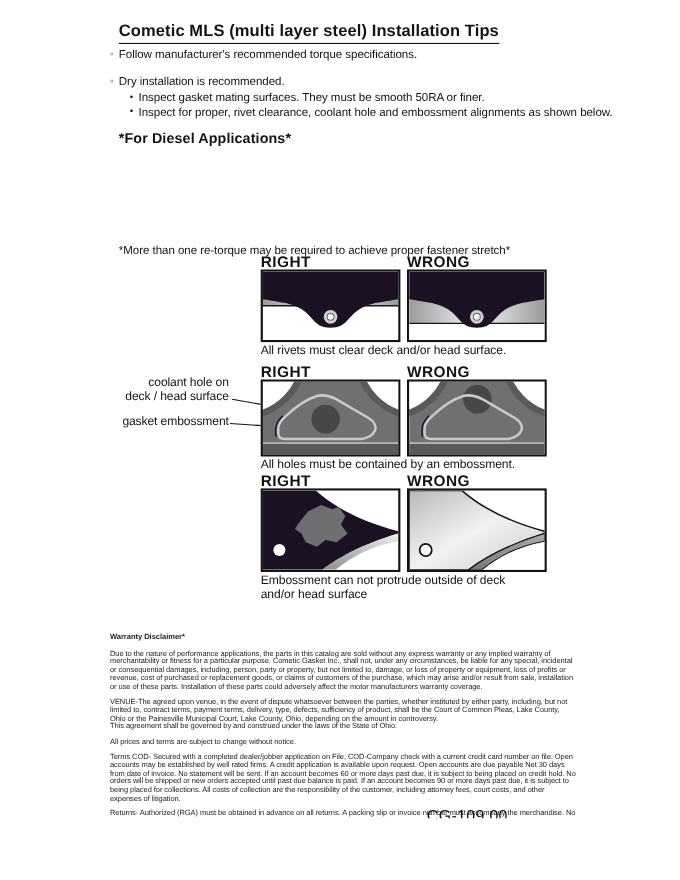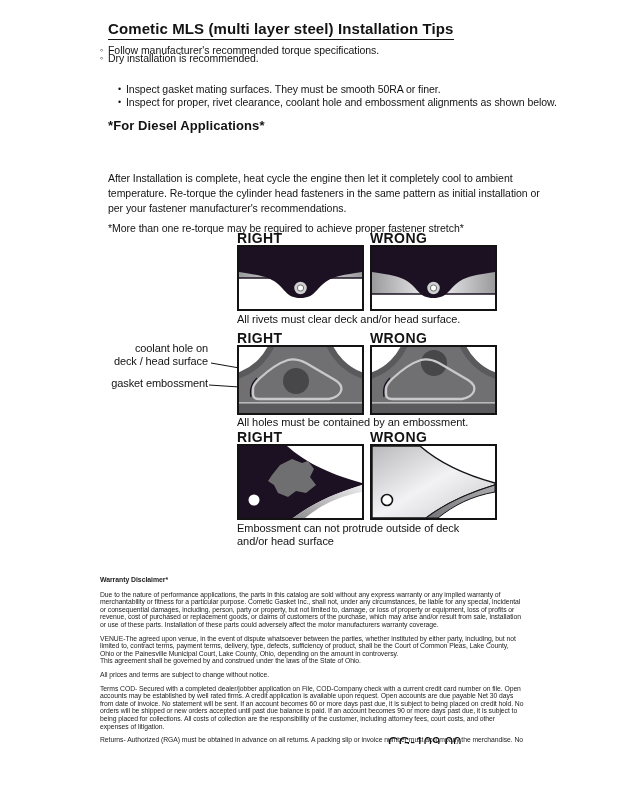--- a/index.html
+++ b/index.html
@@ -29,26 +29,25 @@
   .doc-num{font-size:14.5px;letter-spacing:.3px;}
 </style>
 </head>
 <body>
 
 <div class="page">
 
   <div class="abs title">Cometic MLS (multi layer steel) Installation Tips</div>
 
   <div class="abs bullet-line" style="top:44px;"><span class="marker">◦</span><span>Follow manufacturer's recommended torque specifications.</span></div>
-  <div class="abs bullet-line" style="top:52px;"><span class="marker">◦</span><span>Dry installation is recommended.</span></div>
+  <div class="abs bullet-line" style="top:68px;"><span class="marker">◦</span><span>Dry installation is recommended.</span></div>
   <div class="abs bullet-line sub" style="top:83px;"><span class="marker">•</span><span>Inspect gasket mating surfaces.  They must be smooth 50RA or finer.</span></div>
   <div class="abs bullet-line sub" style="top:96px;"><span class="marker">•</span><span>Inspect for proper, rivet clearance, coolant hole and embossment alignments as shown below.</span></div>
 
   <div class="abs section-heading" style="top:118px;">*For Diesel Applications*</div>
-  <div class="abs body-par" style="top:171px;">After Installation is complete, heat cycle the engine then let it completely cool to ambient temperature. Re-torque the cylinder head fasteners in the same pattern as initial installation or per your fastener manufacturer's recommendations.</div>
   <div class="abs body-par" style="top:221px;">*More than one re-torque may be required to achieve proper fastener stretch*</div>
 
   <div class="abs rw-label" style="left:237px;top:230px;">RIGHT</div>
   <div class="abs rw-label" style="left:370px;top:230px;">WRONG</div>
 
   <div class="abs dbox" style="left:237px;top:245px;">
     <svg width="123" height="62" viewBox="0 0 123 62">
       <defs>
         <linearGradient id="g1" x1="0" y1="0" x2="1" y2="0">
           <stop offset="0" stop-color="#9a9a9c"></stop>

